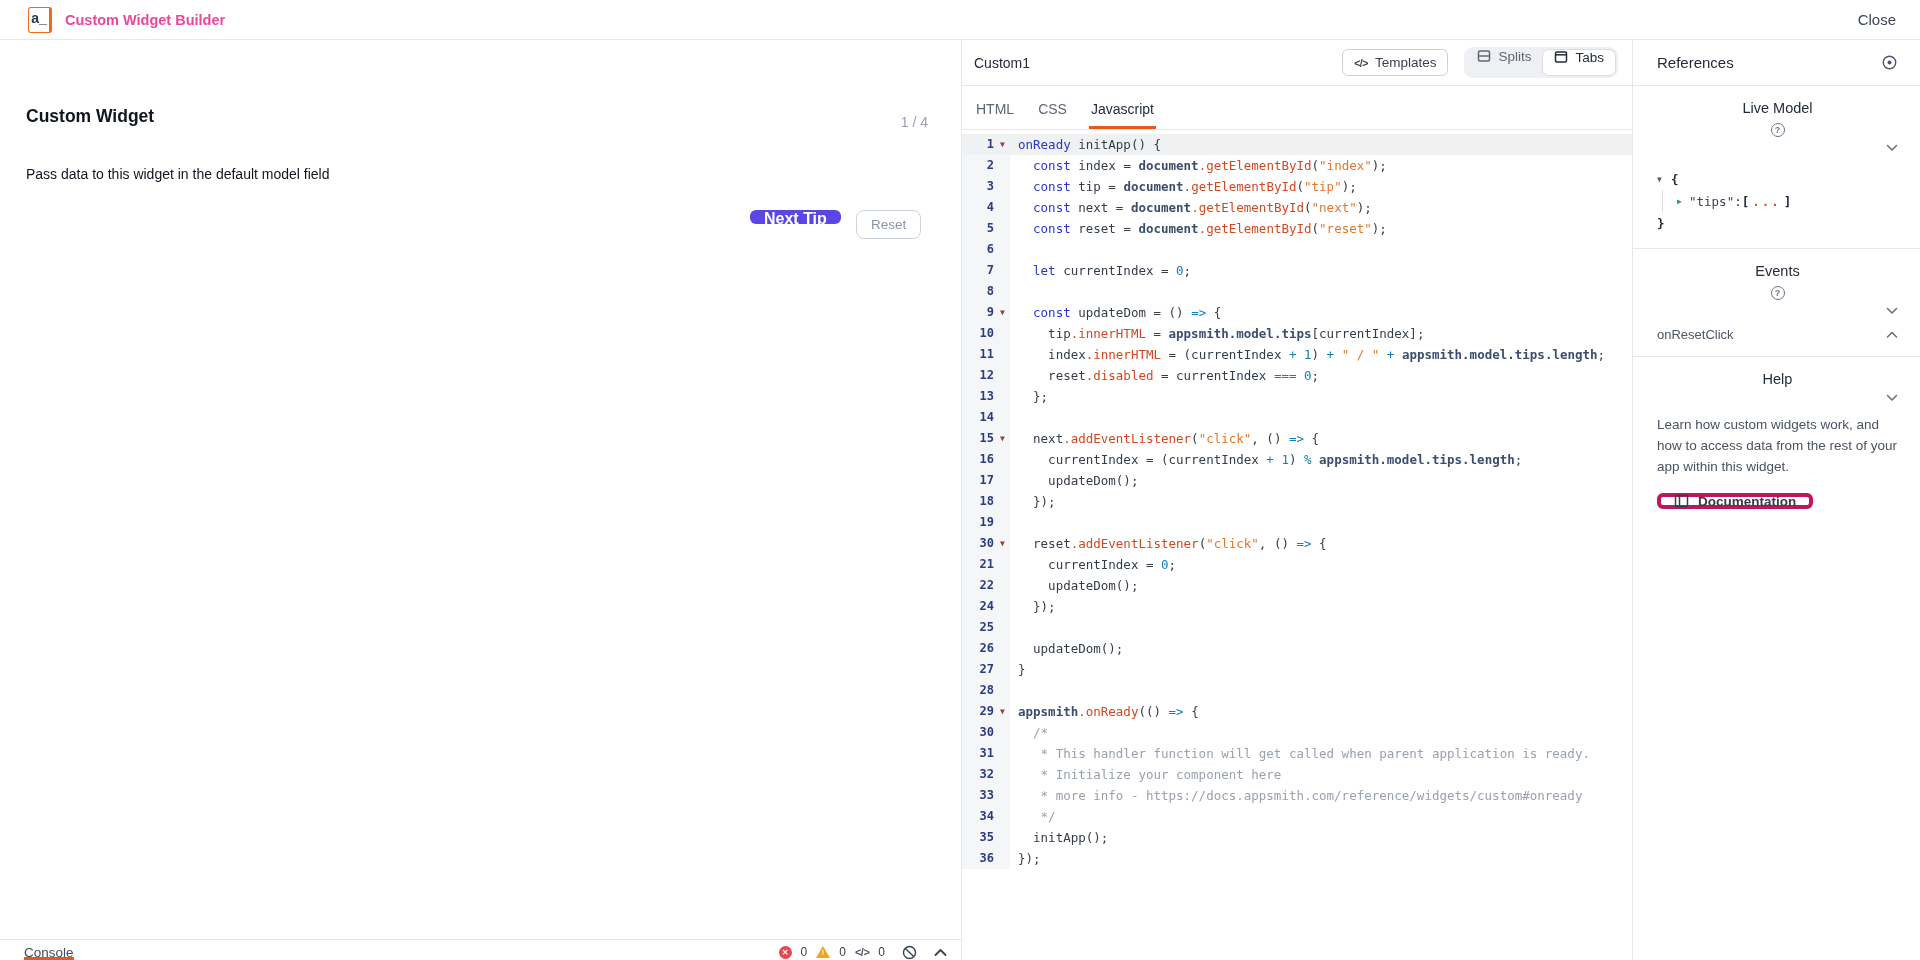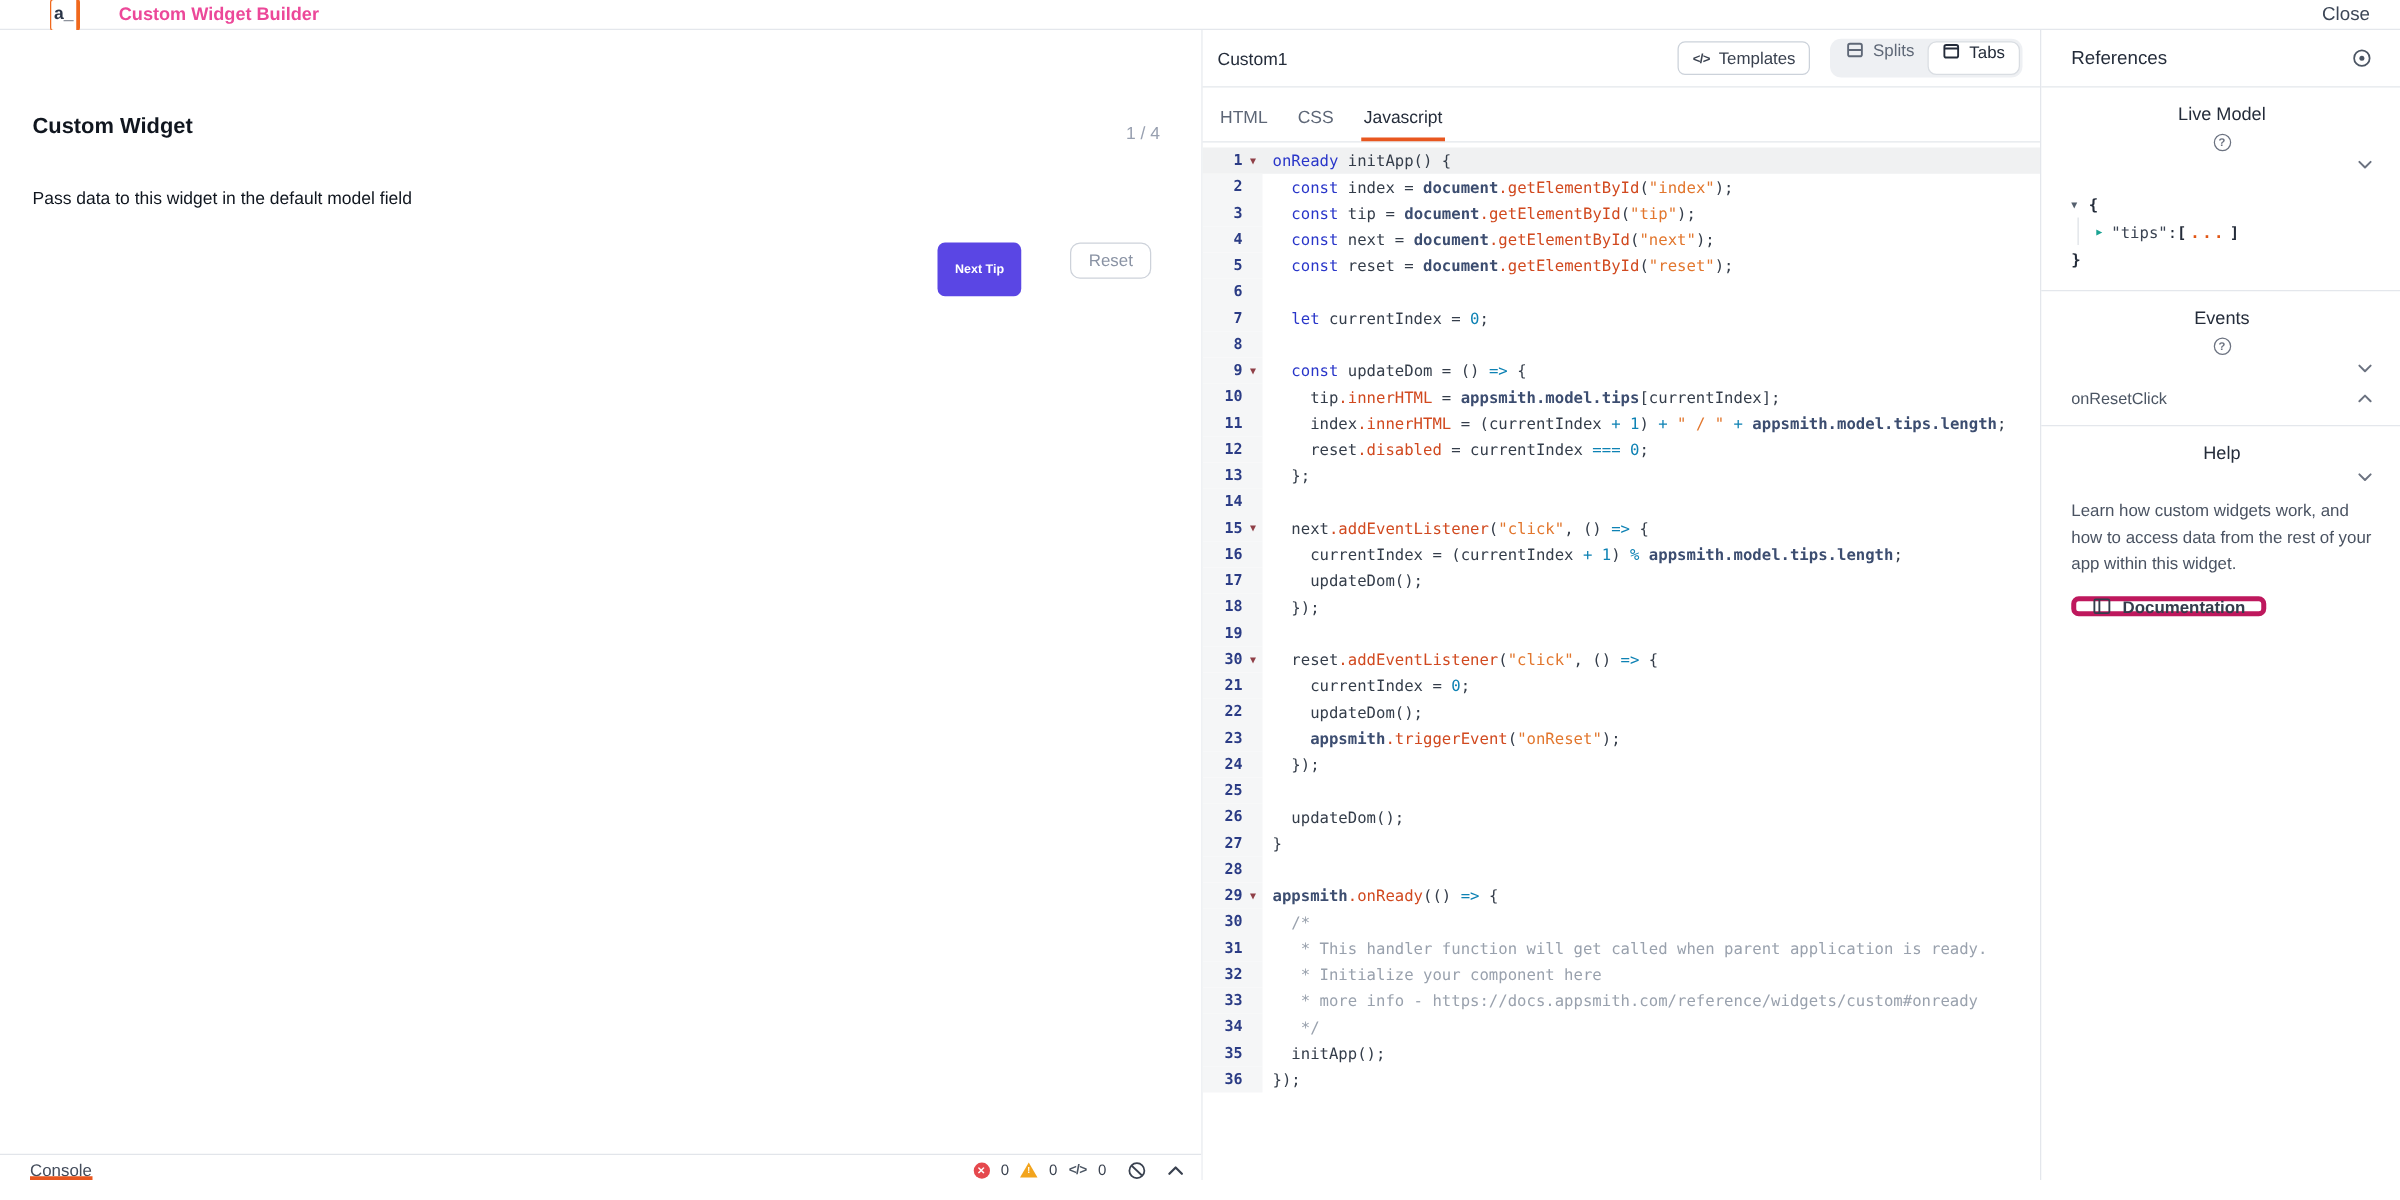--- a/index.html
+++ b/index.html
@@ -1,37 +1,37 @@
 <!DOCTYPE html>
 <html><head>
 <meta charset="utf-8">
 <style>
   * { margin:0; padding:0; box-sizing:border-box; }
   html,body { width:1920px; height:960px; overflow:hidden; background:#fff;
     font-family:"Liberation Sans", sans-serif; -webkit-font-smoothing:antialiased; }
 
   
-  .topbar { height:24px; display:flex; align-items:center; border-bottom:1px solid #e4e7ec; background:#fff; padding:0 24px 0 40px;gap:18px; }
+  .topbar { height:40px; display:flex; align-items:center; border-bottom:1px solid #e4e7ec; background:#fff; padding:0 24px 0 28px; }
   .logo-box { width:24px; height:26px; border:1.6px solid #f0681c; border-right:3px solid #f0681c; border-radius:3px;
     display:flex; align-items:flex-start; justify-content:center; font-weight:bold; font-size:14px; color:#2b3648; line-height:20px; background:#fff; }
   .topbar-title { margin-left:13px; font-size:14.5px; color:#ec4899; font-weight:700; }
   .close-btn { margin-left:auto; font-size:15px; color:#3c4656; font-weight:500; cursor:pointer; }
 
   
   .main { display:flex; height:920px; }
   .left-panel { width:961px; position:relative; background:#fff; flex:none; }
   .mid-panel { width:671px; flex:none; border-left:1px solid #e4e7ec; display:flex; flex-direction:column; background:#fff; }
   .right-panel { width:288px; flex:none; border-left:1px solid #e4e7ec; background:#fff; }
 
   
   .lp-heading { position:absolute; left:26px; top:66px; font-size:17.5px; font-weight:bold; color:#10161f; }
   .lp-counter { position:absolute; right:33px; top:74px; font-size:14px; color:#98a0b0; }
   .lp-body { position:absolute; left:26px; top:126px; font-size:14px; color:#10161f; }
-  .btn-primary { position:absolute; left:750px; top:170px; height:43px; padding:0 14px; background:#5a46e4; border:none;
-    border-radius:6px; color:#fff; font-size:10px; font-weight:600; font-family:inherit; cursor:pointer; }
+  .btn-primary { position:absolute; left:750px; top:170px; height:14px; padding:0 14px; background:#5a46e4; border:none;
+    border-radius:6px; color:#fff; font-size:16px; font-weight:600; font-family:inherit; cursor:pointer; }
   .btn-reset { position:absolute; left:856px; top:170px; height:29px; padding:0 14px; background:#fff; border:1px solid #cdd2da;
     border-radius:8px; color:#8a93a4; font-size:13.5px; font-family:inherit; cursor:pointer; }
 
   
   .console-bar { position:absolute; left:0; right:0; bottom:0; height:21px; border-top:1px solid #e2e5ea;
     display:flex; align-items:center; padding:4px 14px 0 24px; background:#fff; }
   .console-label { position:relative; font-size:13.5px; color:#434c5b; height:100%; display:flex; align-items:center; cursor:pointer; }
   .console-label::after { content:""; position:absolute; left:0; bottom:0; width:100%; height:3px; background:#e8571f; }
   .console-right { margin-left:auto; display:flex; align-items:center; gap:9px; }
   .cns-count { font-size:12px; color:#39414f; }
@@ -195,21 +195,20 @@
         <div class="cl"><div class="cl-gutter">13</div><div class="cl-fold"></div><div class="cl-text"><span class="tok-pl">  };</span></div></div>
         <div class="cl"><div class="cl-gutter">14</div><div class="cl-fold"></div><div class="cl-text"></div></div>
         <div class="cl"><div class="cl-gutter">15</div><div class="cl-fold">▼</div><div class="cl-text"><span class="tok-pl">  next</span><span class="tok-prop">.addEventListener</span><span class="tok-pl">(</span><span class="tok-str">"click"</span><span class="tok-pl">, () </span><span class="tok-op">=&gt;</span><span class="tok-pl"> {</span></div></div>
         <div class="cl"><div class="cl-gutter">16</div><div class="cl-fold"></div><div class="cl-text"><span class="tok-pl">    currentIndex = (currentIndex </span><span class="tok-op">+</span><span class="tok-pl"> </span><span class="tok-num">1</span><span class="tok-pl">) </span><span class="tok-op">%</span><span class="tok-pl"> </span><span class="tok-obj">appsmith.model.tips.length</span><span class="tok-pl">;</span></div></div>
         <div class="cl"><div class="cl-gutter">17</div><div class="cl-fold"></div><div class="cl-text"><span class="tok-pl">    updateDom();</span></div></div>
         <div class="cl"><div class="cl-gutter">18</div><div class="cl-fold"></div><div class="cl-text"><span class="tok-pl">  });</span></div></div>
         <div class="cl"><div class="cl-gutter">19</div><div class="cl-fold"></div><div class="cl-text"></div></div>
         <div class="cl"><div class="cl-gutter">30</div><div class="cl-fold">▼</div><div class="cl-text"><span class="tok-pl">  reset</span><span class="tok-prop">.addEventListener</span><span class="tok-pl">(</span><span class="tok-str">"click"</span><span class="tok-pl">, () </span><span class="tok-op">=&gt;</span><span class="tok-pl"> {</span></div></div>
         <div class="cl"><div class="cl-gutter">21</div><div class="cl-fold"></div><div class="cl-text"><span class="tok-pl">    currentIndex = </span><span class="tok-num">0</span><span class="tok-pl">;</span></div></div>
         <div class="cl"><div class="cl-gutter">22</div><div class="cl-fold"></div><div class="cl-text"><span class="tok-pl">    updateDom();</span></div></div>
-        <div class="cl"><div class="cl-gutter">23</div><div class="cl-fold"></div><div class="cl-text"><span class="tok-pl">    </span><span class="tok-obj">appsmith</span><span class="tok-prop">.triggerEvent</span><span class="tok-pl">(</span><span class="tok-str">"onReset"</span><span class="tok-pl">);</span></div></div>
         <div class="cl"><div class="cl-gutter">24</div><div class="cl-fold"></div><div class="cl-text"><span class="tok-pl">  });</span></div></div>
         <div class="cl"><div class="cl-gutter">25</div><div class="cl-fold"></div><div class="cl-text"></div></div>
         <div class="cl"><div class="cl-gutter">26</div><div class="cl-fold"></div><div class="cl-text"><span class="tok-pl">  updateDom();</span></div></div>
         <div class="cl"><div class="cl-gutter">27</div><div class="cl-fold"></div><div class="cl-text"><span class="tok-pl">}</span></div></div>
         <div class="cl"><div class="cl-gutter">28</div><div class="cl-fold"></div><div class="cl-text"></div></div>
         <div class="cl"><div class="cl-gutter">29</div><div class="cl-fold">▼</div><div class="cl-text"><span class="tok-obj">appsmith</span><span class="tok-prop">.onReady</span><span class="tok-pl">(() </span><span class="tok-op">=&gt;</span><span class="tok-pl"> {</span></div></div>
         <div class="cl"><div class="cl-gutter">30</div><div class="cl-fold"></div><div class="cl-text"><span class="tok-com">  /*</span></div></div>
         <div class="cl"><div class="cl-gutter">31</div><div class="cl-fold"></div><div class="cl-text"><span class="tok-com">   * This handler function will get called when parent application is ready.</span></div></div>
         <div class="cl"><div class="cl-gutter">32</div><div class="cl-fold"></div><div class="cl-text"><span class="tok-com">   * Initialize your component here</span></div></div>
         <div class="cl"><div class="cl-gutter">33</div><div class="cl-fold"></div><div class="cl-text"><span class="tok-com">   * more info - https://docs.appsmith.com/reference/widgets/custom#onready</span></div></div>

